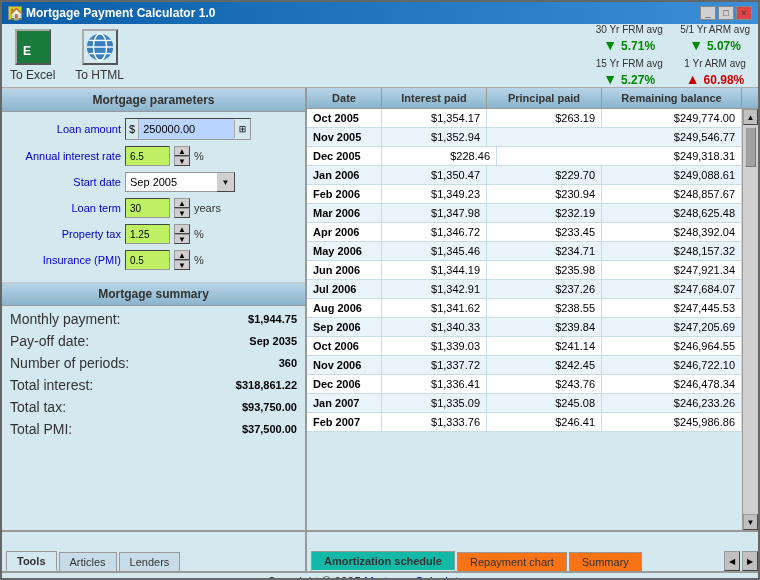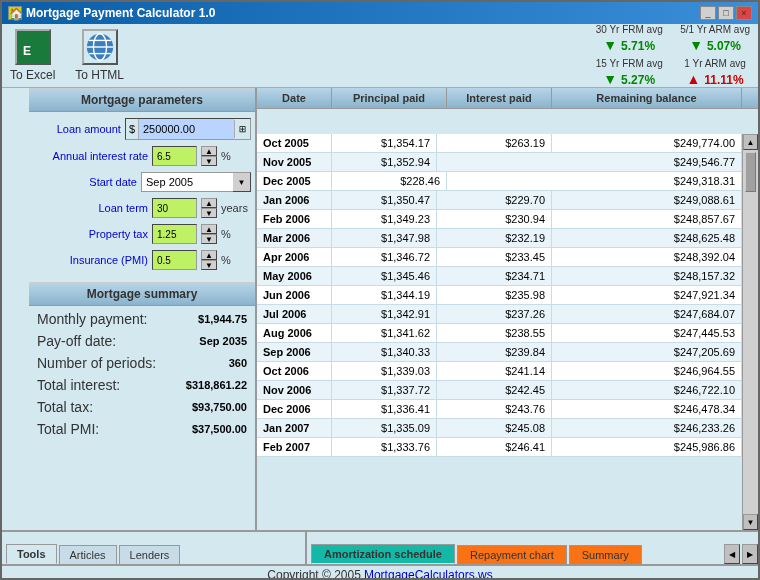--- a/index.html
+++ b/index.html
@@ -65,26 +65,25 @@
     .rate-value-up { color: #cc0000; font-size: 14px; font-weight: bold; }
 
     
     .main-content {
       display: flex;
       height: calc(580px - 22px - 64px - 28px - 24px);
     }
 
     
     .left-panel {
-      width: 255px;
+      width: 305px;
       background: #d4e8f0;
       border-right: 2px solid #999;
       display: flex;
       flex-direction: column;
-      padding-left: 27px;
     }
 
     .section-header {
       background: linear-gradient(to bottom, #b8d4e8, #8ab4cc);
       text-align: center;
       padding: 4px;
       font-weight: bold;
       font-size: 12px;
       color: #333;
       border-bottom: 1px solid #999;
@@ -188,21 +187,21 @@
     .scrollbar-btn {
       height: 16px; background: #c0c0c0; border: 1px outset #999;
       display: flex; align-items: center; justify-content: center; font-size: 8px; cursor: pointer;
     }
     .scrollbar-thumb {
       background: #a0a0a0; height: 40px; margin: 2px; border: 1px outset #ccc;
     }
 
     
     .bottom-tabs {
-      height: 34px;
+      height: 41px;
       background: #d4e8f0;
       display: flex;
       border-top: 2px solid #999;
     }
     .left-tabs {
       width: 305px;
       display: flex;
       align-items: flex-end;
       padding-left: 4px;
       gap: 2px;
@@ -248,21 +247,20 @@
       font-size: 11px;
       color: #333;
     }
     .status-bar a { color: #0000cc; }
 
     
     .table-scroll-container {
       display: flex;
       flex: 1;
       overflow: hidden;
-      margin-top: 25px;
     }
     .table-content { flex: 1; overflow: hidden; display: flex; flex-direction: column; }
 
     .loan-amount-input-group {
       display: flex; align-items: center; border: 1px inset #999;
     }
     .dollar-sign {
       background: #d4e8f0; padding: 2px 3px; height: 20px; font-size: 11px;
       border-right: 1px solid #aaa; display: flex; align-items: center;
     }
@@ -321,21 +319,21 @@
     <div class="rate-item">
       <span class="rate-label">5/1 Yr ARM avg</span>
       <span class="rate-value-down">▼ <span>5.07%</span></span>
     </div>
     <div class="rate-item">
       <span class="rate-label">15 Yr FRM avg</span>
       <span class="rate-value-down">▼ <span>5.27%</span></span>
     </div>
     <div class="rate-item">
       <span class="rate-label">1 Yr ARM avg</span>
-      <span class="rate-value-up">▲ <span>11.11%</span></span>
+      <span class="rate-value-up">▲ <span>60.98%</span></span>
     </div>
   </div>
 </div>
 
 <div class="main-content">
 
   <div class="left-panel">
 
     <div class="section-header">Mortgage parameters</div>
 
@@ -428,22 +426,22 @@
         <span class="summary-label">Total PMI:</span>
         <span class="summary-value">$37,500.00</span>
       </div>
     </div>
   </div>
 
   <div class="right-panel">
 
     <div class="table-header">
       <div class="th th-date">Date</div>
+      <div class="th th-interest">Interest paid</div>
       <div class="th th-principal">Principal paid</div>
-      <div class="th th-interest">Interest paid</div>
       <div class="th th-balance">Remaining balance</div>
       <div style="width:16px; background: linear-gradient(to bottom, #b8d4e8, #8ab4cc);"></div>
     </div>
 
     <div class="table-scroll-container">
       <div class="table-content">
         <div class="table-body" id="tableBody">
             <div class="table-row">
               <div class="td td-date">Oct 2005</div>
               <div class="td td-interest">$1,354.17</div>

